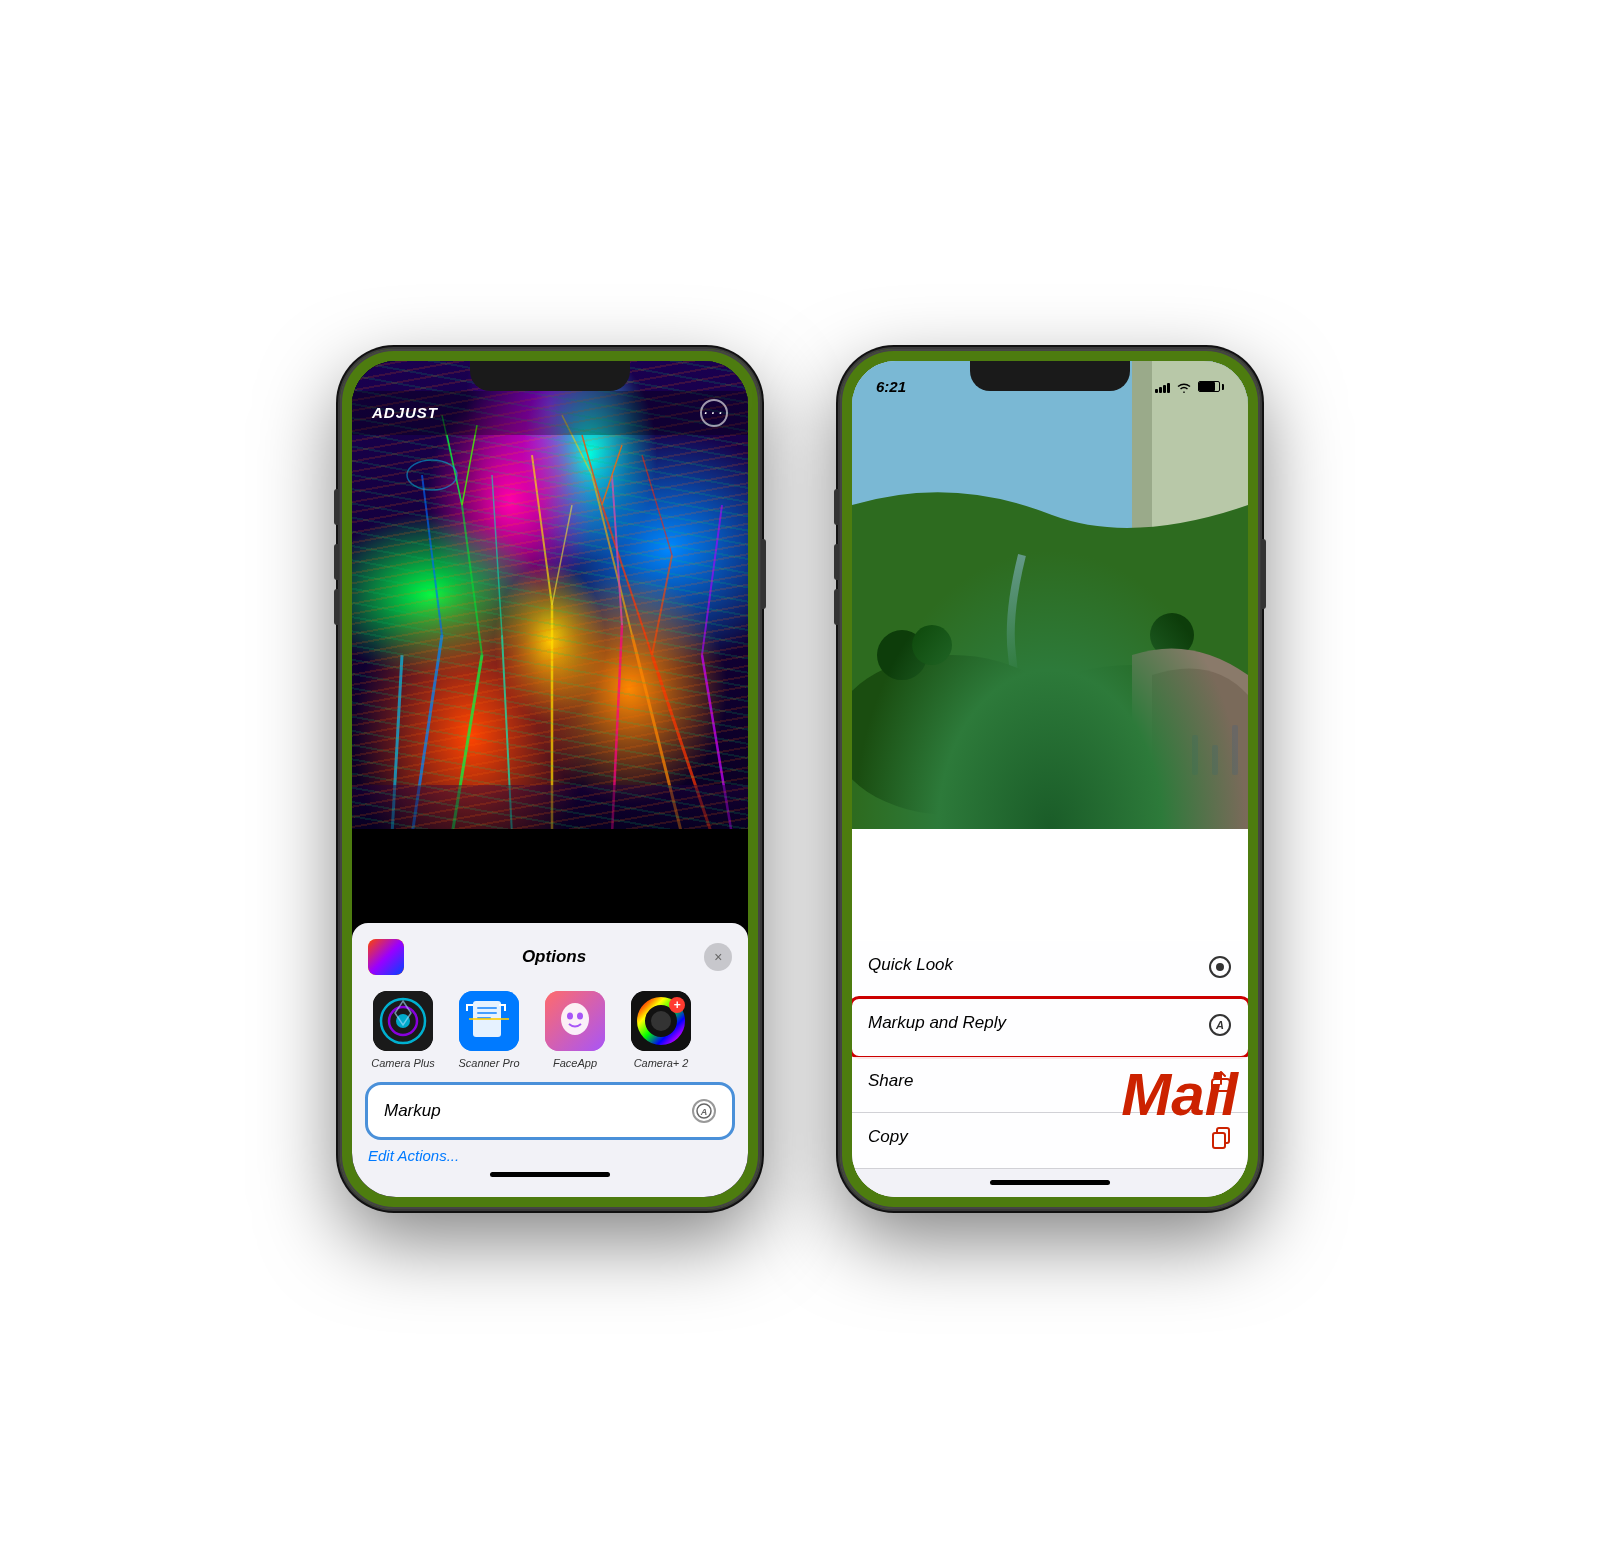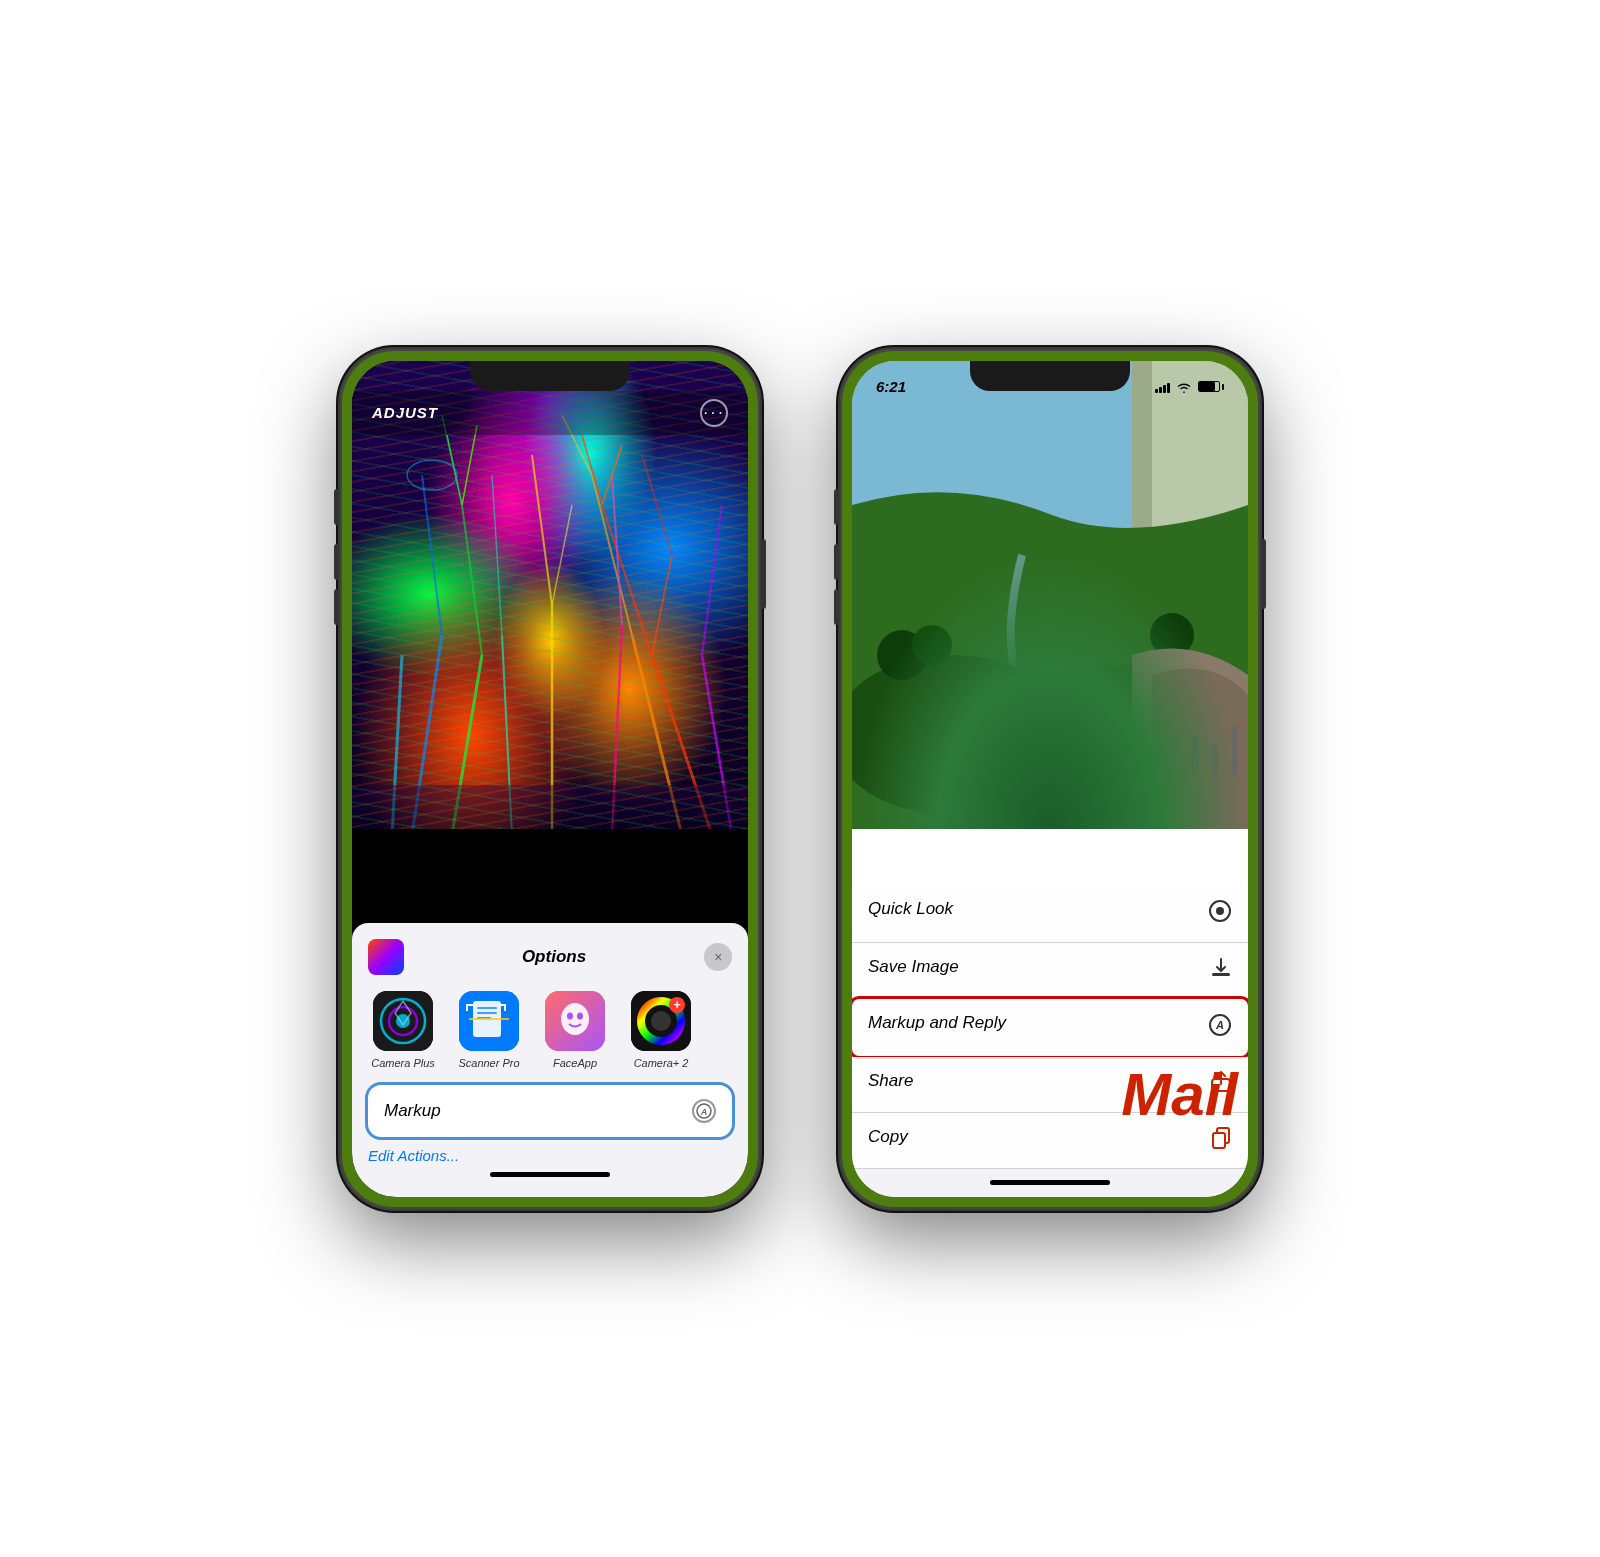--- a/index.html
+++ b/index.html
@@ -686,29 +686,20 @@
         <div class="menu-item">
           <span class="menu-item-label">Quick Look</span>
           <span class="menu-item-icon">
             <svg width="24" height="24" viewBox="0 0 24 24">
               <circle cx="12" cy="12" r="10" fill="none" stroke="#333" stroke-width="2"></circle>
               <circle cx="12" cy="12" r="4" fill="#333"></circle>
             </svg>
           </span>
         </div>
 
-        <div class="menu-item">
-          <span class="menu-item-label">Save Image</span>
-          <span class="menu-item-icon">
-            <svg width="22" height="22" viewBox="0 0 22 22">
-              <rect x="2" y="16" width="18" height="3" rx="1.5" fill="#333"></rect>
-              <path d="M11 2 L11 14 M7 10 L11 14 L15 10" stroke="#333" stroke-width="2" fill="none" stroke-linecap="round"></path>
-            </svg>
-          </span>
-        </div>
 
         <div class="menu-item markup-reply-row">
           <div class="red-oval"></div>
           <span class="menu-item-label">Markup and Reply</span>
           <span class="menu-item-icon">
             <svg width="24" height="24" viewBox="0 0 24 24">
               <circle cx="12" cy="12" r="10" fill="none" stroke="#333" stroke-width="2"></circle>
               <text x="12" y="16" text-anchor="middle" fill="#333" font-size="11" font-weight="bold">A</text>
             </svg>
           </span>

